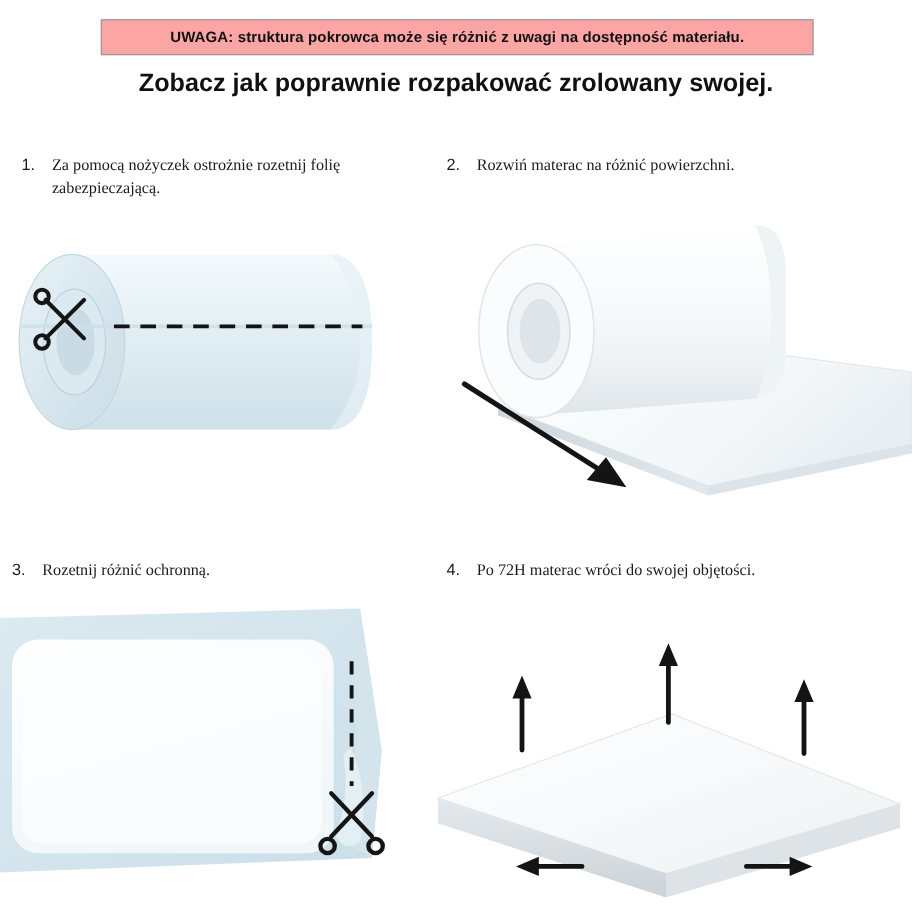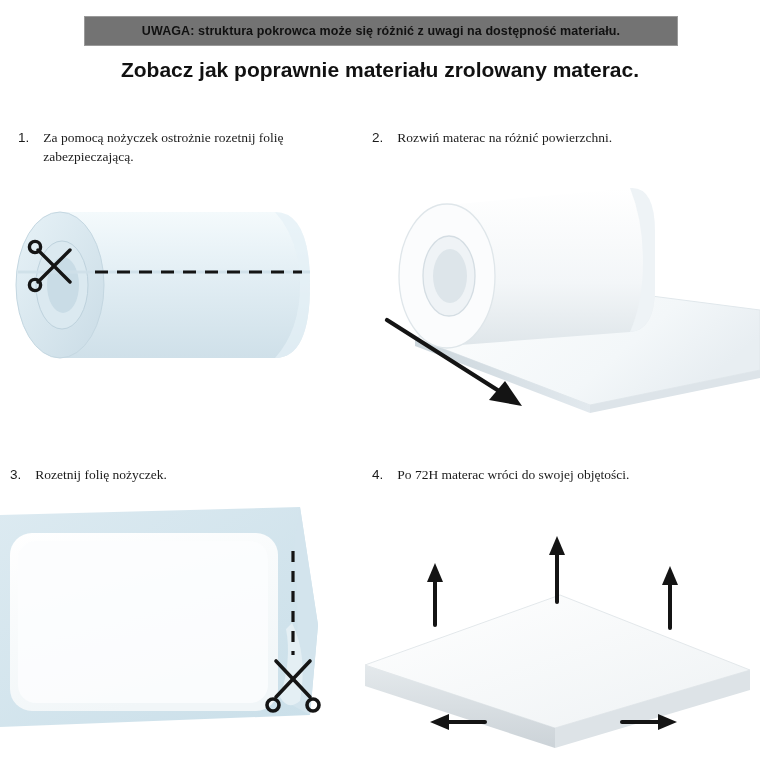--- a/index.html
+++ b/index.html
@@ -17,21 +17,21 @@
   }
 
   
   .notice {
     position: absolute;
     left: 84px;
     top: 16px;
     width: 594px;
     height: 30px;
     border: 1px solid #9a9a9a;
-    background: #737373;
+    background: #fca5a5;
     display: flex;
     align-items: center;
     justify-content: center;
     box-sizing: border-box;
   }
   .notice-text {
     font-size: 12.5px;
     font-weight: bold;
     letter-spacing: 0.1px;
     color: #111111;
@@ -82,35 +82,35 @@
 
   svg { display: block; }
 </style>
 </head>
 <body>
 
 <div class="notice">
   <span class="notice-text">UWAGA: struktura pokrowca może się różnić z uwagi na dostępność materiału.</span>
 </div>
 
-<div class="title">Zobacz jak poprawnie materiału zrolowany materac.</div>
+<div class="title">Zobacz jak poprawnie rozpakować zrolowany swojej.</div>
 
 <div class="step-caption" id="cap1">
   <span class="step-num">1.</span>
   <span class="step-txt">Za pomocą nożyczek ostrożnie rozetnij folię zabezpieczającą.</span>
 </div>
 
 <div class="step-caption" id="cap2">
   <span class="step-num">2.</span>
   <span class="step-txt">Rozwiń materac na różnić powierzchni.</span>
 </div>
 
 <div class="step-caption" id="cap3">
   <span class="step-num">3.</span>
-  <span class="step-txt">Rozetnij folię nożyczek.</span>
+  <span class="step-txt">Rozetnij różnić ochronną.</span>
 </div>
 
 <div class="step-caption" id="cap4">
   <span class="step-num">4.</span>
   <span class="step-txt">Po 72H materac wróci do swojej objętości.</span>
 </div>
 
 <div class="panel" id="panel1">
   <svg width="340" height="230" viewBox="0 0 340 230" xmlns="http://www.w3.org/2000/svg">
     <defs>

